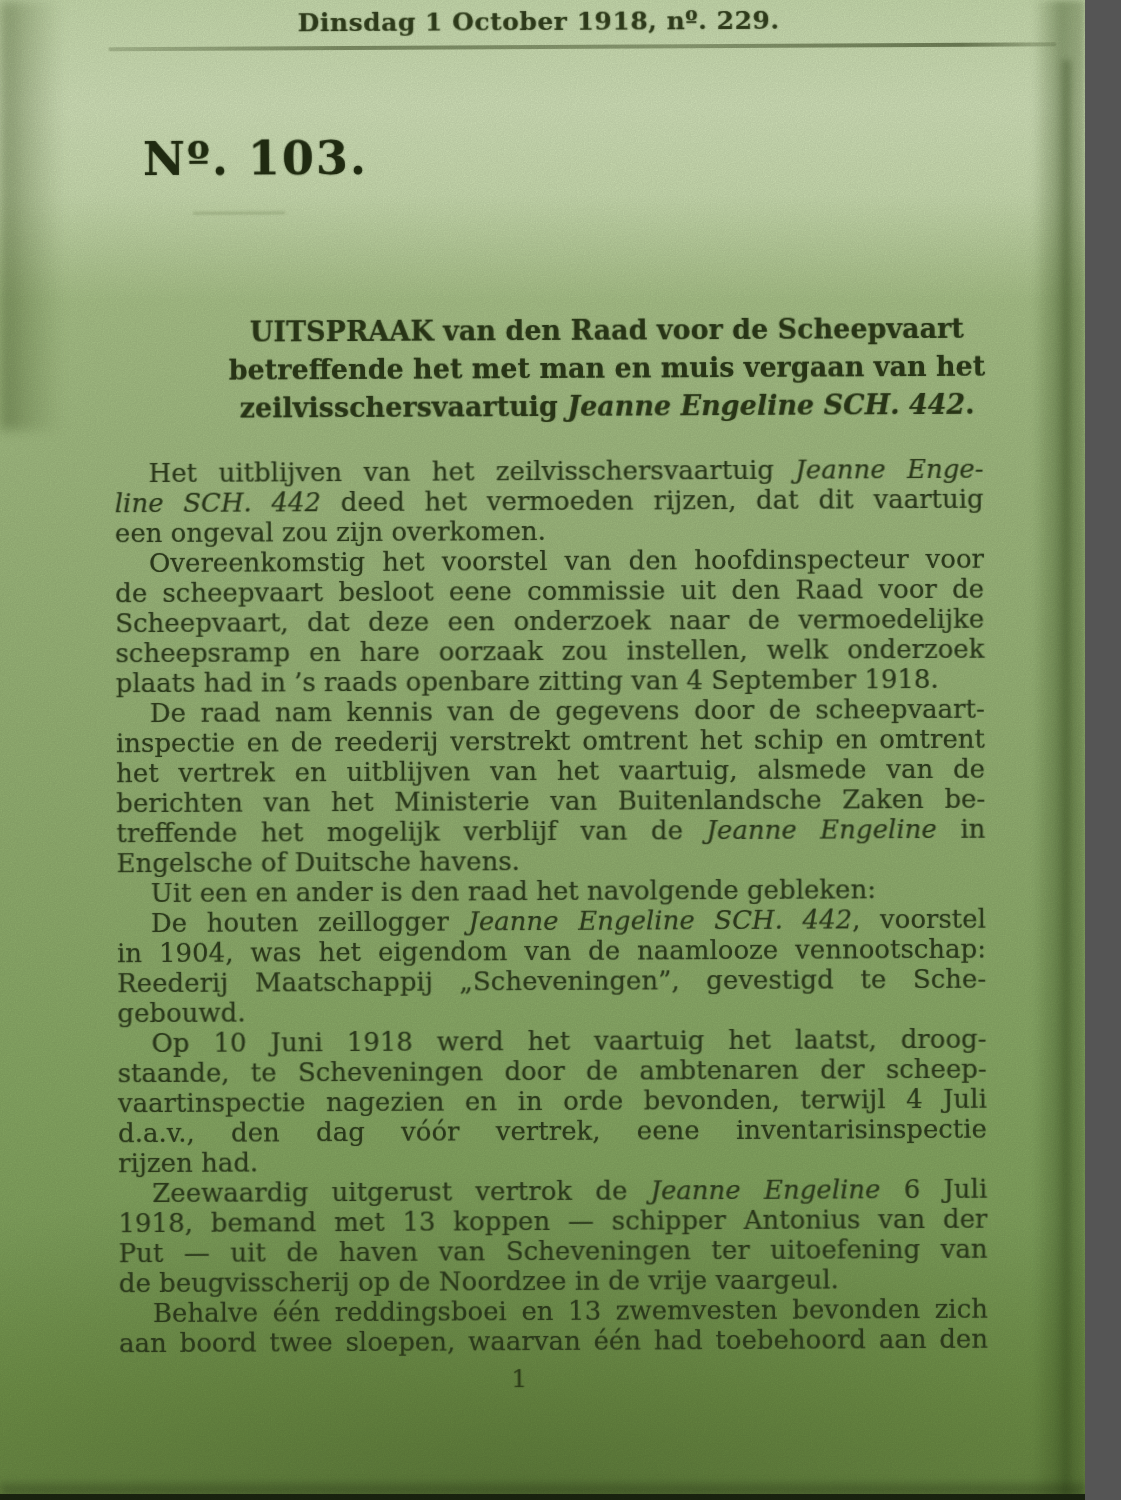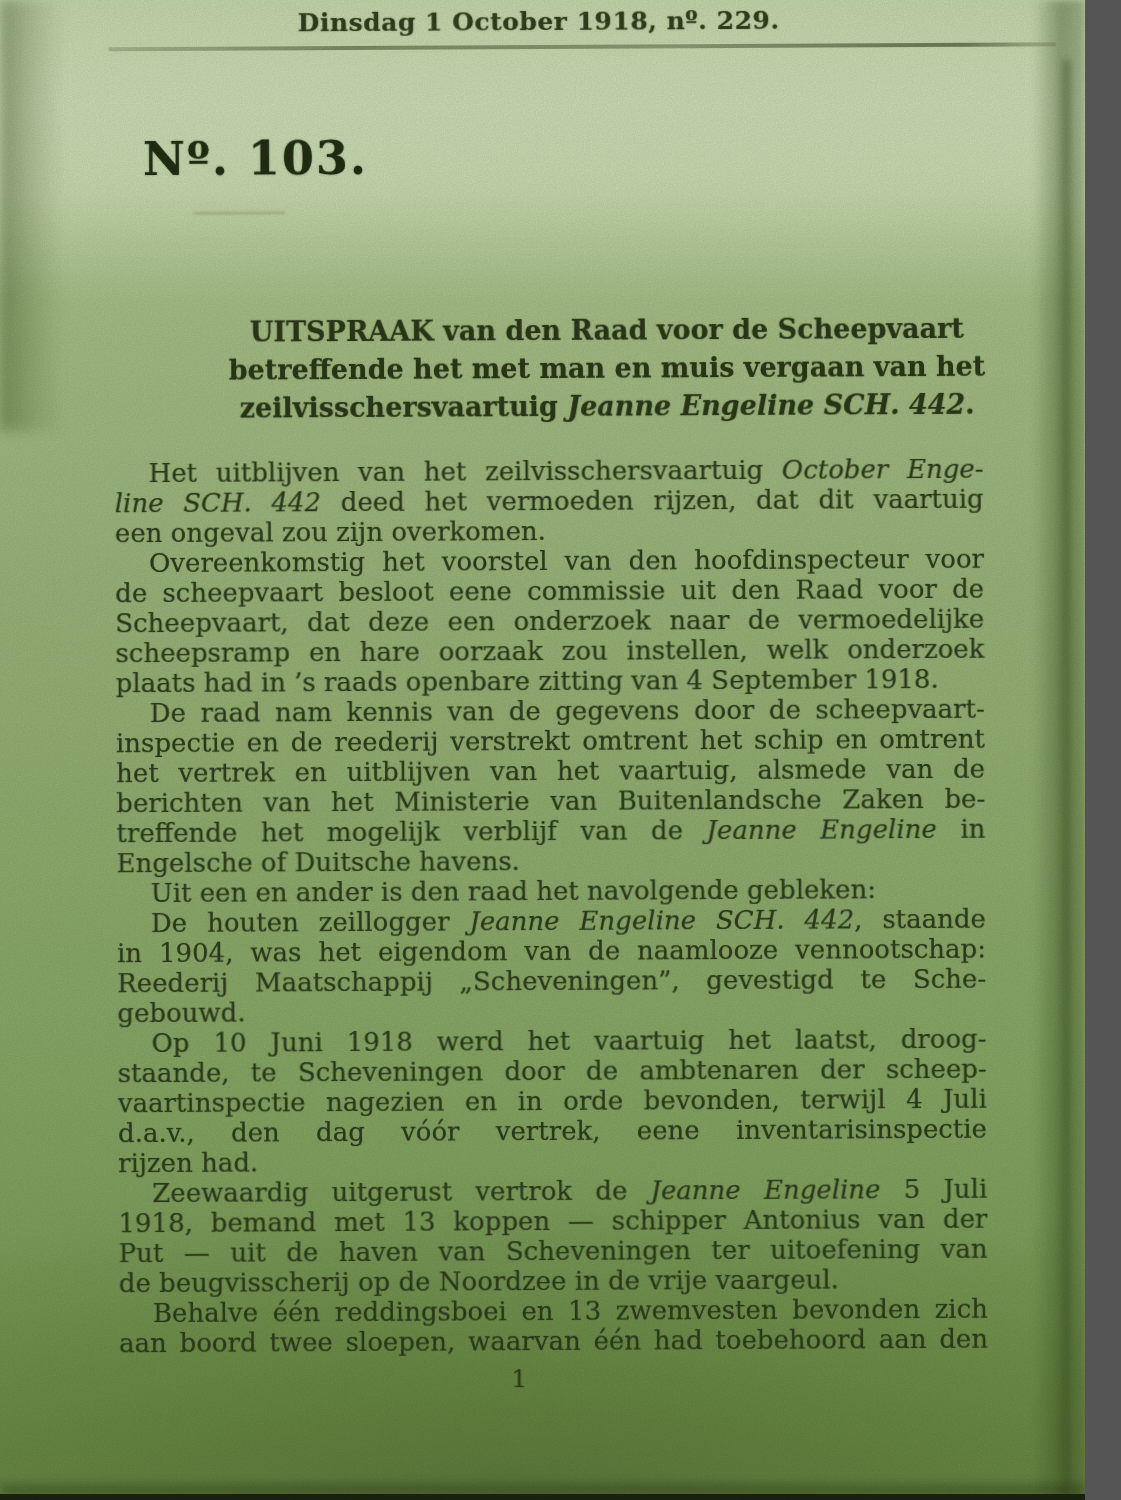--- a/index.html
+++ b/index.html
@@ -68,21 +68,21 @@
     <div class="header-rule"></div>
     <div class="ghost-rule"></div>
     <div class="issue">Nº. 103.</div>
     <div class="decree">
         <div class="h-line"><span>UITSPRAAK van den Raad voor de Scheepvaart</span></div>
         <div class="h-line"><span>betreffende het met man en muis vergaan van het</span></div>
         <div class="h-line"><span>zeilvisschersvaartuig </span><span class="it">Jeanne Engeline SCH. 442</span><span>.</span></div>
       </div>
     <div class="body">
         <div>
-          <div class="line first just"><span>Het uitblijven van het zeilvisschersvaartuig </span><span class="it">October Enge-</span></div>
+          <div class="line first just"><span>Het uitblijven van het zeilvisschersvaartuig </span><span class="it">Jeanne Enge-</span></div>
           <div class="line just"><span class="it">line SCH. 442</span><span> deed het vermoeden rijzen, dat dit vaartuig</span></div>
           <div class="line"><span>een ongeval zou zijn overkomen.</span></div>
         </div>
         <div>
           <div class="line first just"><span>Overeenkomstig het voorstel van den hoofdinspecteur voor</span></div>
           <div class="line just"><span>de scheepvaart besloot eene commissie uit den Raad voor de</span></div>
           <div class="line just"><span>Scheepvaart, dat deze een onderzoek naar de vermoedelijke</span></div>
           <div class="line just"><span>scheepsramp en hare oorzaak zou instellen, welk onderzoek</span></div>
           <div class="line"><span>plaats had in ’s raads openbare zitting van 4 September 1918.</span></div>
         </div>
@@ -91,34 +91,34 @@
           <div class="line just"><span>inspectie en de reederij verstrekt omtrent het schip en omtrent</span></div>
           <div class="line just"><span>het vertrek en uitblijven van het vaartuig, alsmede van de</span></div>
           <div class="line just"><span>berichten van het Ministerie van Buitenlandsche Zaken be-</span></div>
           <div class="line just"><span>treffende het mogelijk verblijf van de </span><span class="it">Jeanne Engeline</span><span> in</span></div>
           <div class="line"><span>Engelsche of Duitsche havens.</span></div>
         </div>
         <div>
           <div class="line first"><span>Uit een en ander is den raad het navolgende gebleken:</span></div>
         </div>
         <div>
-          <div class="line first just"><span>De houten zeillogger </span><span class="it">Jeanne Engeline SCH. 442</span><span>, staande</span></div>
+          <div class="line first just"><span>De houten zeillogger </span><span class="it">Jeanne Engeline SCH. 442</span><span>, voorstel</span></div>
           <div class="line just"><span>in 1904, was het eigendom van de naamlooze vennootschap:</span></div>
           <div class="line just"><span>Reederij Maatschappij „Scheveningen”, gevestigd te Sche-</span></div>
           <div class="line"><span>gebouwd.</span></div>
         </div>
         <div>
           <div class="line first just"><span>Op 10 Juni 1918 werd het vaartuig het laatst, droog-</span></div>
           <div class="line just"><span>staande, te Scheveningen door de ambtenaren der scheep-</span></div>
           <div class="line just"><span>vaartinspectie nagezien en in orde bevonden, terwijl 4 Juli</span></div>
           <div class="line just"><span>d.a.v., den dag vóór vertrek, eene inventarisinspectie</span></div>
           <div class="line"><span>rijzen had.</span></div>
         </div>
         <div>
-          <div class="line first just"><span>Zeewaardig uitgerust vertrok de </span><span class="it">Jeanne Engeline</span><span> 5 Juli</span></div>
+          <div class="line first just"><span>Zeewaardig uitgerust vertrok de </span><span class="it">Jeanne Engeline</span><span> 6 Juli</span></div>
           <div class="line just"><span>1918, bemand met 13 koppen — schipper Antonius van der</span></div>
           <div class="line just"><span>Put — uit de haven van Scheveningen ter uitoefening van</span></div>
           <div class="line"><span>de beugvisscherij op de Noordzee in de vrije vaargeul.</span></div>
         </div>
         <div>
           <div class="line first just"><span>Behalve één reddingsboei en 13 zwemvesten bevonden zich</span></div>
           <div class="line just"><span>aan boord twee sloepen, waarvan één had toebehoord aan den</span></div>
         </div>
       </div>
     <div class="pageno">1</div>

